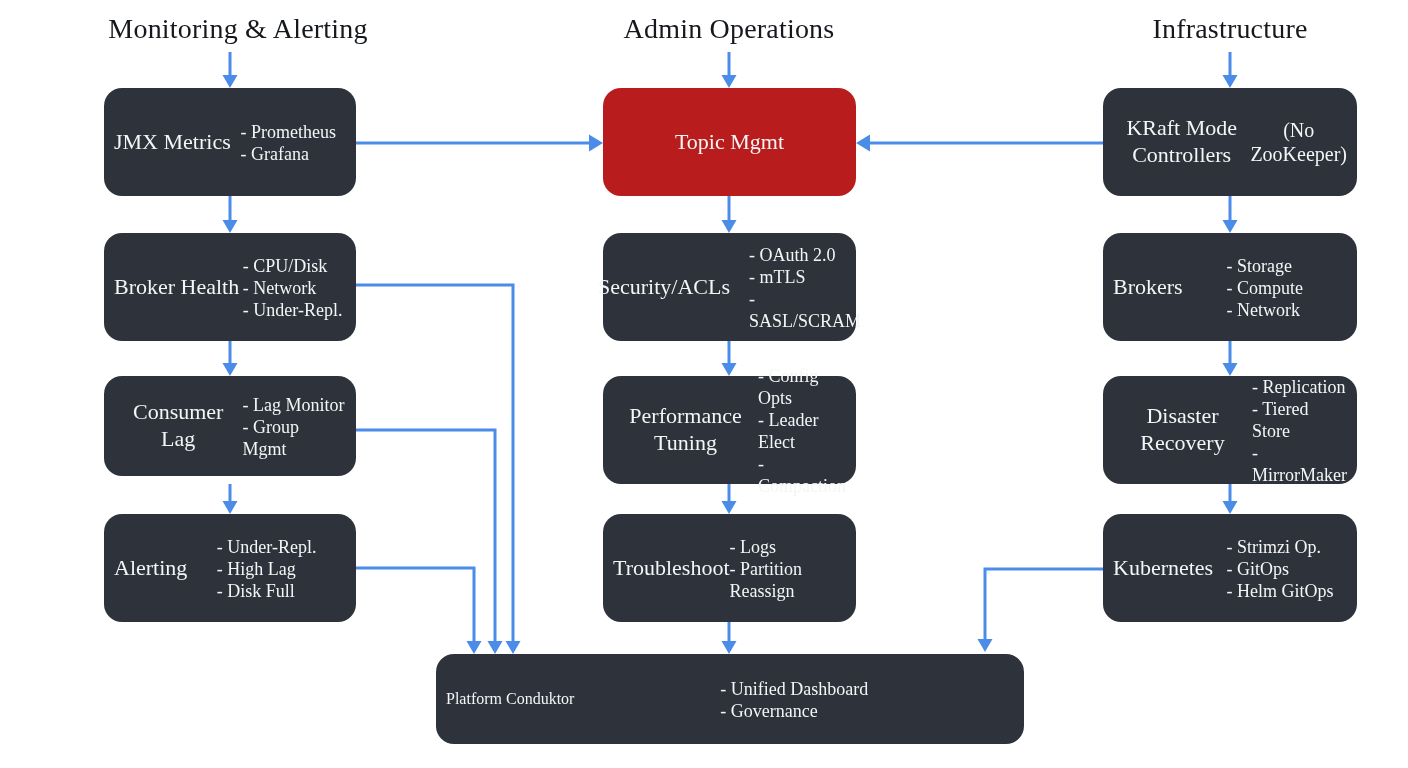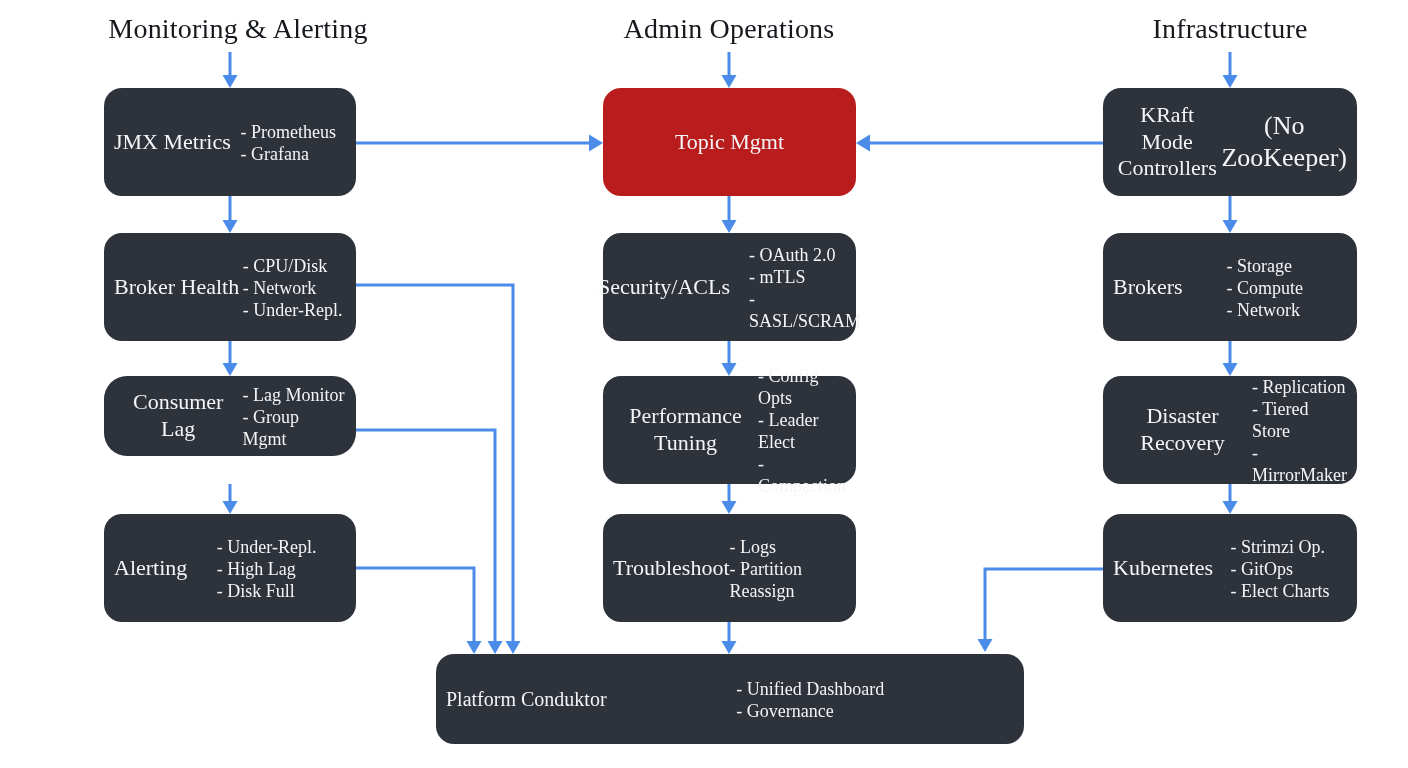--- a/index.html
+++ b/index.html
@@ -12,24 +12,24 @@
   .hdr{
     position:absolute;transform:translateX(-50%);white-space:nowrap;
     font-size:28px;font-weight:500;color:#15181c;letter-spacing:.2px;
   }
   .node{
     position:absolute;border-radius:18px;
     display:flex;flex-direction:row;justify-content:center;align-items:center;
     text-align:center;box-sizing:border-box;padding:6px 10px;
   }
   .node-title{font-size:22px;font-weight:500;line-height:1.22;}
-  .node-sub{font-size:26px;font-weight:500;line-height:1.22;}
+  .node-sub{font-size:20px;font-weight:500;line-height:1.22;}
   .node-items{width:max-content;margin:2px auto 0;text-align:left;}
   .node-item{font-size:18px;font-weight:400;line-height:1.23;}
-  .footer-node .node-title{font-size:20px;}
+  .footer-node .node-title{font-size:16px;}
 </style>
 </head>
 <body>
 
 <div class="canvas">
   <svg class="wires" viewBox="0 0 1408 768">
       <path d="M204,52 V76" fill="none" stroke="#4a8ce8" stroke-width="3"></path>
       <path d="M196.5,75 L211.5,75 L204,88 Z" fill="#4a8ce8"></path>
       <path d="M703,52 V76" fill="none" stroke="#4a8ce8" stroke-width="3"></path>
       <path d="M695.5,75 L710.5,75 L703,88 Z" fill="#4a8ce8"></path>
@@ -82,21 +82,21 @@
         </div>
       </div>
       <div class="node" style="left: 78px; top: 233px; width: 252px; height: 108px; background: rgb(45, 50, 59); color: rgb(244, 245, 246);">
         <div class="node-title">Broker Health</div>
         <div class="node-items">
           <div class="node-item">- CPU/Disk</div>
           <div class="node-item">- Network</div>
           <div class="node-item">- Under-Repl.</div>
         </div>
       </div>
-      <div class="node" style="left: 78px; top: 376px; width: 252px; height: 80px; background: rgb(45, 50, 59); color: rgb(244, 245, 246); border-radius: 23px;">
+      <div class="node" style="left: 78px; top: 376px; width: 252px; height: 100px; background: rgb(45, 50, 59); color: rgb(244, 245, 246);">
         <div class="node-title">Consumer Lag</div>
         <div class="node-items">
           <div class="node-item">- Lag Monitor</div>
           <div class="node-item">- Group Mgmt</div>
         </div>
       </div>
       <div class="node" style="left: 78px; top: 514px; width: 252px; height: 108px; background: rgb(45, 50, 59); color: rgb(244, 245, 246);">
         <div class="node-title">Alerting</div>
         <div class="node-items">
           <div class="node-item">- Under-Repl.</div>
@@ -148,21 +148,21 @@
           <div class="node-item">- Replication</div>
           <div class="node-item">- Tiered Store</div>
           <div class="node-item">- MirrorMaker</div>
         </div>
       </div>
       <div class="node" style="left: 1077px; top: 514px; width: 254px; height: 108px; background: rgb(45, 50, 59); color: rgb(244, 245, 246);">
         <div class="node-title">Kubernetes</div>
         <div class="node-items">
           <div class="node-item">- Strimzi Op.</div>
           <div class="node-item">- GitOps</div>
-          <div class="node-item">- Elect Charts</div>
+          <div class="node-item">- Helm GitOps</div>
         </div>
       </div>
       <div class="node footer-node" style="left: 410px; top: 654px; width: 588px; height: 90px; background: rgb(45, 50, 59); color: rgb(244, 245, 246);">
         <div class="node-title">Platform Conduktor</div>
         <div class="node-items">
           <div class="node-item">- Unified Dashboard</div>
           <div class="node-item">- Governance</div>
         </div>
       </div>
     </div>

